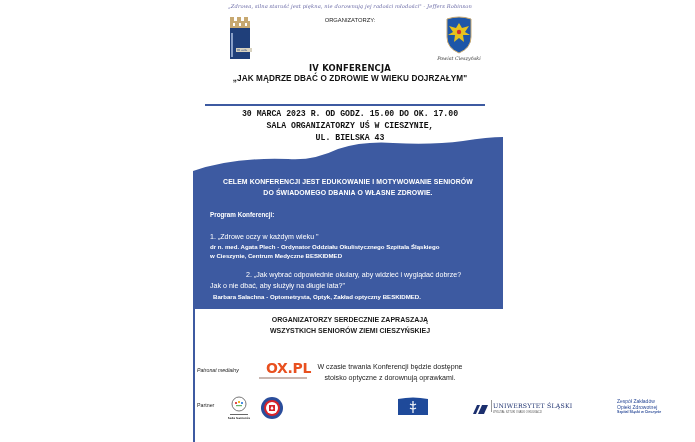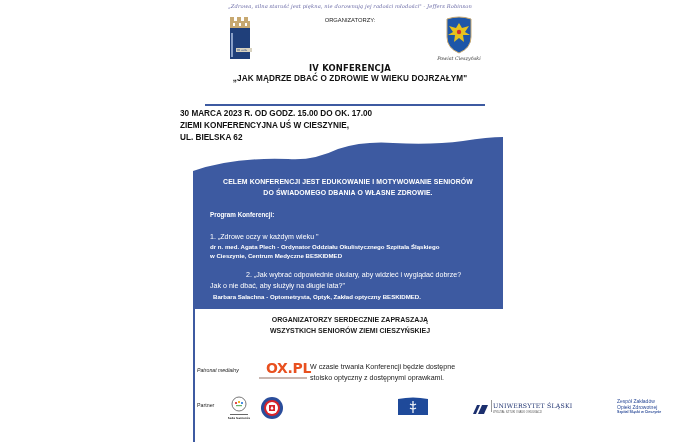--- a/index.html
+++ b/index.html
@@ -7,34 +7,34 @@
   .poster { position:absolute; left:180px; top:0; width:340px; height:442px; background:#ffffff; }
   .quote { position:absolute; left:0; right:0; top:3px; text-align:center; font-family:"DejaVu Serif", serif; font-style:italic; font-size:5.2px; color:#6a6aa6; letter-spacing:0.1px; }
   .org-label { position:absolute; left:0; right:0; top:17px; text-align:center; font-family:"Liberation Sans", sans-serif; font-size:5.8px; color:#222; }
   .logo-left { position:absolute; left:48px; top:15px; width:30px; height:46px; }
   .logo-right { position:absolute; left:254px; top:15px; width:50px; height:50px; }
   .logo-right-caption { position:absolute; left:244px; top:56px; width:70px; text-align:center; font-family:"DejaVu Serif", serif; font-style:italic; font-size:4.8px; color:#333; }
   .conf-no { position:absolute; left:0; right:0; top:63px; text-align:center; font-family:"DejaVu Sans", sans-serif; font-weight:bold; font-size:8.4px; color:#111; letter-spacing:0.2px; }
   .conf-title { position:absolute; left:0; right:0; top:74px; text-align:center; font-family:Liberation Sans, sans-serif; font-weight:bold; font-size:8.2px; color:#111; letter-spacing:0.1px; }
   .conf-sub { position:absolute; left:0; right:0; top:86px; text-align:center; font-family:"Liberation Sans", sans-serif; font-size:7.2px; color:#222; }
   .rule { position:absolute; left:25px; width:280px; top:104px; height:2px; background:#3d5aa1; }
-  .date-line { position:absolute; left:0; right:0; text-align:left; font-family:Liberation Sans, sans-serif; font-weight:bold; font-size:8.2px; color:#111; }
+  .date-line { position:absolute; left:0; right:0; text-align:center; font-family:Liberation Mono, monospace; font-weight:bold; font-size:8.2px; color:#111; }
   .blue-box { position:absolute; left:13px; top:137px; width:310px; height:172px; }
   .blue-box svg { position:absolute; left:0; top:0; }
   .mission { position:absolute; left:13px; width:310px; text-align:center; font-family:"Liberation Sans", sans-serif; font-weight:bold; font-size:6.9px; color:#ffffff; letter-spacing:0.1px; }
   .prog { position:absolute; left:30px; font-family:"Liberation Sans", sans-serif; color:#ffffff; }
   .prog.head { font-weight:bold; font-size:6.3px; }
   .prog.item { font-weight:normal; font-size:7.1px; }
   .prog.sm { font-weight:bold; font-size:6.1px; }
   .lower-frame { position:absolute; left:13px; top:309px; width:310px; height:133px; border-left:2px solid #3d5aa1; }
   .invite { position:absolute; left:0; right:0; text-align:center; font-family:"Liberation Sans", sans-serif; font-weight:bold; font-size:7px; color:#1a1a1a; }
   .patronat-label { position:absolute; left:17px; top:367px; font-family:"Liberation Sans", sans-serif; font-style:italic; font-size:5.2px; color:#222; }
   .oxpl { position:absolute; left:86px; top:360px; font-family:"DejaVu Sans", sans-serif; font-weight:bold; font-size:14px; color:#e8501f; letter-spacing:-0.3px; }
   .oxpl-sub { position:absolute; left:79px; top:377px; width:48px; height:2px; background:#c9b7b1; }
-  .stand { position:absolute; left:130px; width:160px; text-align:left; font-family:"Liberation Sans", sans-serif; font-size:7.1px; color:#222; }
+  .stand { position:absolute; left:130px; width:160px; text-align:center; font-family:"Liberation Sans", sans-serif; font-size:7.1px; color:#222; }
   .partner-label { position:absolute; left:17px; top:402px; font-family:"Liberation Sans", sans-serif; font-size:5.3px; color:#222; }
   .p-logo { position:absolute; }
   .us-text { position:absolute; left:313px; top:402px; font-family:"DejaVu Serif", serif; font-size:6.2px; color:#1b2f6e; letter-spacing:0.2px; white-space:nowrap; }
   .us-sub { position:absolute; left:313px; top:411px; font-family:"Liberation Sans", sans-serif; font-size:2.7px; color:#555; white-space:nowrap; }
   .zzoz { position:absolute; left:437px; font-family:"Liberation Sans", sans-serif; color:#2b4b98; white-space:nowrap; }
 </style>
 </head>
 <body>
 
 <div class="poster">
@@ -67,22 +67,22 @@
     </svg>
   </div>
   <div class="logo-right-caption">Powiat Cieszyński</div>
 
   <div class="conf-no">IV KONFERENCJA</div>
   <div class="conf-title">„JAK MĄDRZE DBAĆ O ZDROWIE W WIEKU DOJRZAŁYM"</div>
 
   <div class="rule"></div>
 
   <div class="date-line" style="top:109px;">30 MARCA 2023 R. OD GODZ. 15.00 DO OK. 17.00</div>
-  <div class="date-line" style="top:121px;">ZIEMI KONFERENCYJNA UŚ W CIESZYNIE,</div>
-  <div class="date-line" style="top:133px;">UL. BIELSKA 62</div>
+  <div class="date-line" style="top:121px;">SALA ORGANIZATORZY UŚ W CIESZYNIE,</div>
+  <div class="date-line" style="top:133px;">UL. BIELSKA 43</div>
 
   <div class="blue-box">
     <svg width="310" height="172" viewBox="0 0 310 172">
       <path d="M0 34 Q40 20 95 22 Q120 24 145 12 Q170 4 200 6 Q240 8 270 4 Q295 0 310 0 L310 172 L0 172 Z" fill="#3d5aa1"></path>
     </svg>
   </div>
 
   <div class="mission" style="top:178px;">CELEM KONFERENCJI JEST EDUKOWANIE I MOTYWOWANIE SENIORÓW</div>
   <div class="mission" style="top:189px;">DO ŚWIADOMEGO DBANIA O WŁASNE ZDROWIE.</div>
 
@@ -99,21 +99,21 @@
   <div class="lower-frame"></div>
 
   <div class="invite" style="top:316px;">ORGANIZATORZY SERDECZNIE ZAPRASZAJĄ</div>
   <div class="invite" style="top:327px;">WSZYSTKICH SENIORÓW ZIEMI CIESZYŃSKIEJ</div>
 
   <div class="patronat-label">Patronat medialny</div>
   <div class="oxpl">OX.PL</div>
   <div class="oxpl-sub"></div>
 
   <div class="stand" style="top:363px;">W czasie trwania Konferencji będzie dostępne</div>
-  <div class="stand" style="top:374px;">stoisko optyczny z dostępnymi oprawkami.</div>
+  <div class="stand" style="top:374px;">stoisko optyczne z dorownują oprawkami.</div>
 
   <div class="partner-label">Partner</div>
 
   <div class="p-logo" style="left:48px; top:395px; width:22px; height:26px;">
     <svg width="22" height="26" viewBox="0 0 22 26">
       <circle cx="11" cy="9" r="7" fill="none" stroke="#555" stroke-width="0.8"></circle>
       <rect x="7" y="7" width="2" height="2" fill="#e34b4b"></rect>
       <rect x="10" y="6" width="2" height="2" fill="#f0b429"></rect>
       <rect x="13" y="7" width="2" height="2" fill="#4b8fe3"></rect>
       <rect x="8" y="10" width="6" height="1.2" fill="#6bb36b"></rect>

